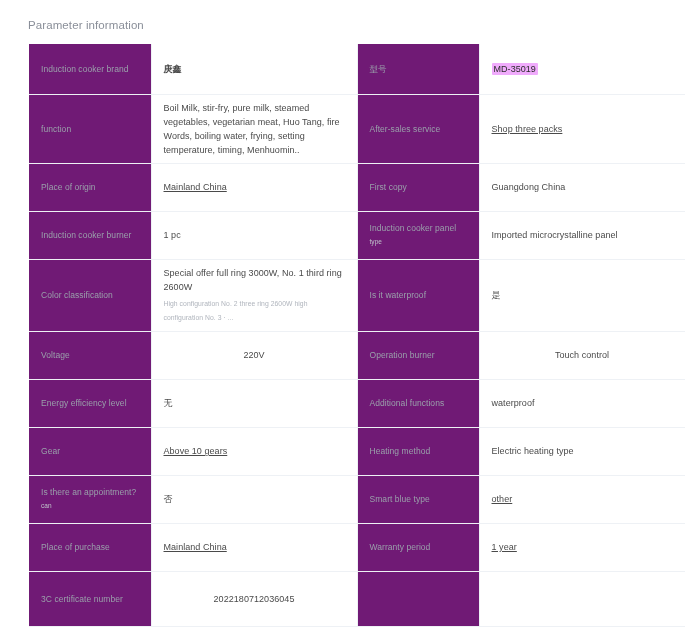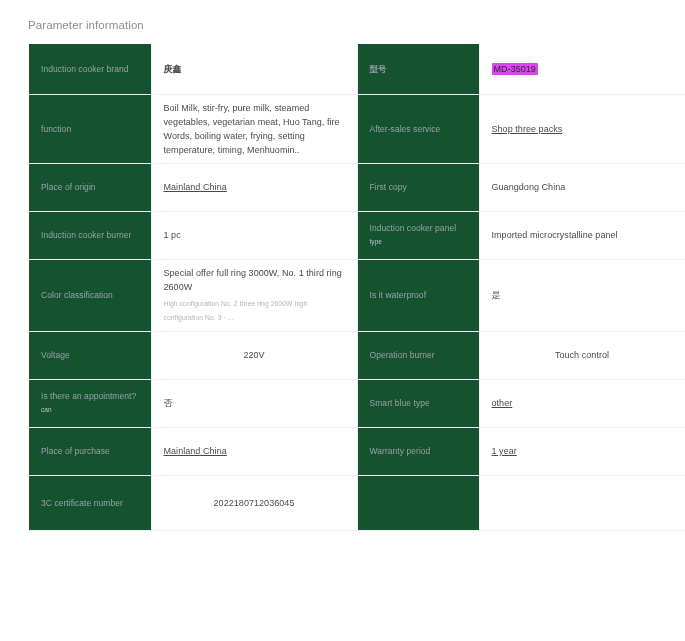--- a/index.html
+++ b/index.html
@@ -52,21 +52,21 @@
   .param-table tr:last-child { border-bottom: 1px solid #eef1f5; }
 
   .param-table td {
     vertical-align: middle;
     border-right: 1px solid #eef1f5;
     padding: 6px 12px;
     overflow: hidden;
   }
 
   .param-table td.lbl {
-    background: #14532d;
+    background: #701a75;
     color: #9aa0ab;
     font-size: 8.5px;
     line-height: 12px;
     letter-spacing: 0.05px;
     width: 122px;
   }
 
   .param-table td.val {
     background: #ffffff;
     color: #4a4a4a;
@@ -84,25 +84,25 @@
   .val.mid   { font-size: 11.5px; color: #3c3c3c; }
   .val.small { font-size: 7.5px; color: #a8adb6; text-decoration: underline; }
   .val.tiny  { font-size: 6.5px; color: #b3b8c0; }
   .val.num   { font-size: 12.5px; color: #2b2b2b; letter-spacing: 0.4px; text-align: center; }
   .val.cjk   { font-size: 14px; color: #1f1f1f; font-weight: 600; }
   .val.cjk2  { font-size: 13px; color: #222; }
 
   .lbl.big   { font-size: 12px; color: #6e737c; }
   .lbl.mid   { font-size: 10px; color: #868c96; }
   .lbl.tiny  { font-size: 6.8px; color: #b6bac2; }
-  .lbl.cjk   { font-size: 13px; color: #222; font-weight: 700; }
+  .lbl.cjk   { font-size: 13px; color: #222; font-weight: 400; }
 
   
   .val .selected {
-    background: #d946ef;
+    background: #f0abfc;
     color: #2b2b2b;
     padding: 1px 2px;
     border-radius: 1px;
   }
 
   .two-line { line-height: 15px; margin-top: 20px; }
   .two-line .l1 { display: block; font-size: 9px; color: #4a4a4a; }
   .two-line .l2 { display: block; font-size: 6.8px; color: #b0b5bd; margin-top: 3px; }
 
   .lbl .sub { display: block; font-size: 6.5px; color: #c0c4cb; margin-top: 2px; }
@@ -169,21 +169,33 @@
         <td class="val cjk2">是</td>
       </tr>
 
       <tr style="height:48px">
         <td class="lbl mid">Voltage</td>
         <td class="val num">220V</td>
         <td class="lbl mid">Operation burner</td>
         <td class="val num">Touch control</td>
       </tr>
 
-
+      <tr style="height:48px">
+        <td class="lbl tiny">Energy efficiency level</td>
+        <td class="val cjk2">无</td>
+        <td class="lbl">Additional functions</td>
+        <td class="val tiny">waterproof</td>
+      </tr>
+
+      <tr style="height:48px">
+        <td class="lbl big">Gear</td>
+        <td class="val small">Above 10 gears</td>
+        <td class="lbl">Heating method</td>
+        <td class="val tiny">Electric heating type</td>
+      </tr>
 
       <tr style="height:48px">
         <td class="lbl">
           <span>Is there an appointment?</span>
           <span class="sub">can</span>
         </td>
         <td class="val cjk2">否</td>
         <td class="lbl">Smart blue type</td>
         <td class="val small">other</td>
       </tr>

